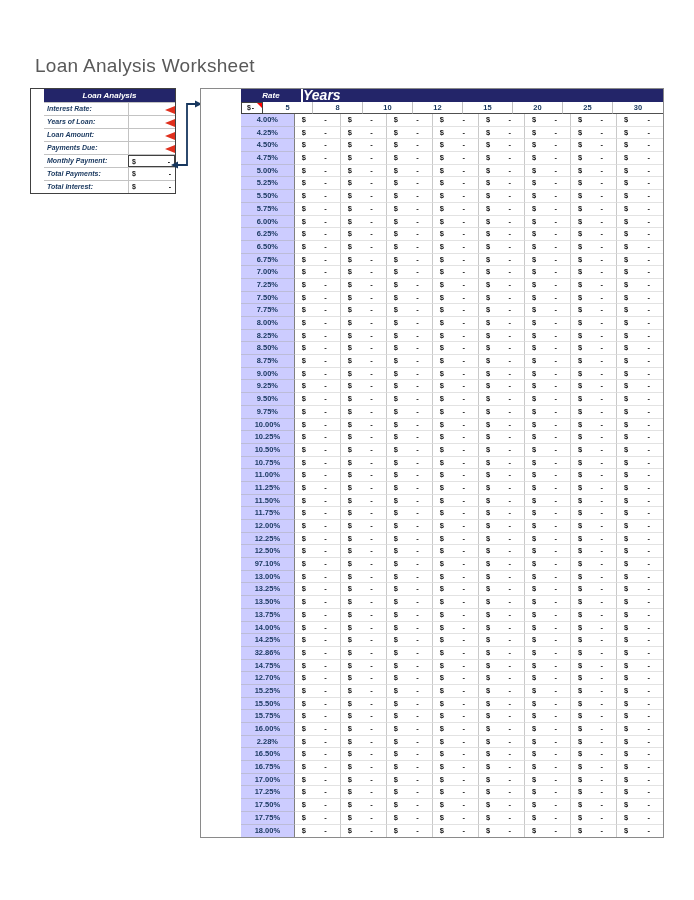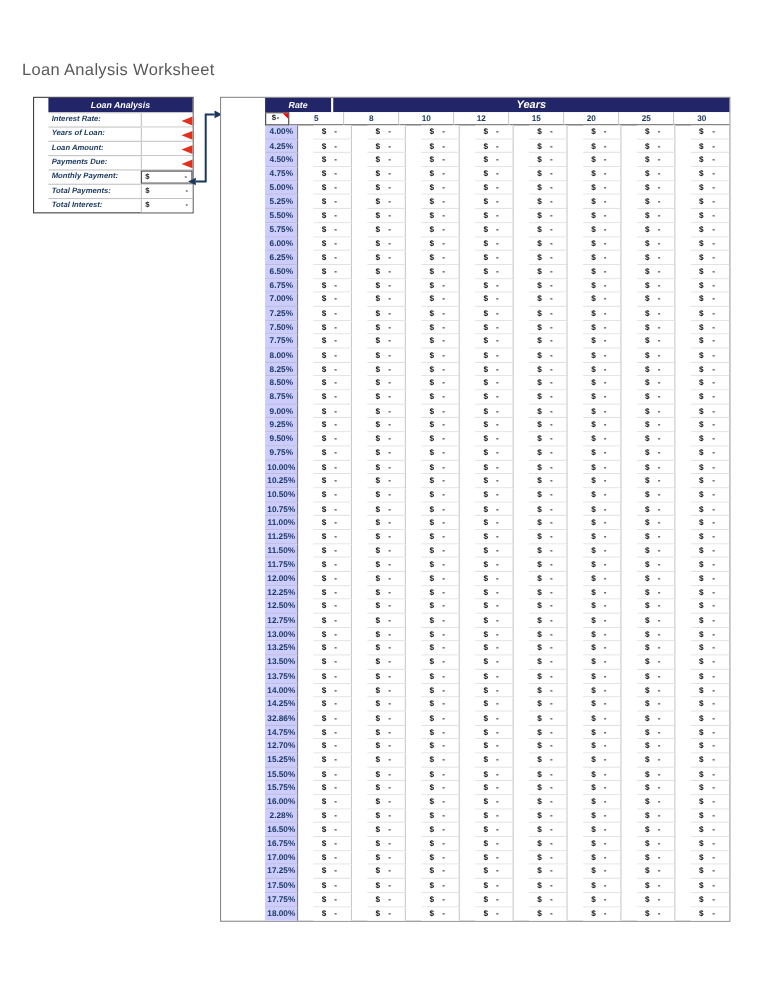--- a/index.html
+++ b/index.html
@@ -6,22 +6,22 @@
   html, body { background: #ffffff; }
   body {
     width: 694px; height: 900px;
     font-family: "Liberation Sans", sans-serif;
     position: relative;
     overflow: hidden;
   }
   .page { position: relative; width: 694px; height: 900px; background: #ffffff; }
 
   .title {
-    position: absolute; left: 20px; top: 55px;
-    font-size: 15px; color: var(--title-gray, #595959);
+    position: absolute; left: 35px; top: 55px;
+    font-size: 19px; color: var(--title-gray, #595959);
     font-weight: 400; letter-spacing: 0.3px;
   }
 
   
   .loan-box {
     position: absolute; left: 30px; top: 88px; width: 146px;
     border: 1px solid #404040; background: #fff; padding-left: 13px;
   }
   .loan-box-header {
     height: 13px; line-height: 13px;
@@ -58,22 +58,22 @@
     border: 1px solid #8a8a8a; background: #fff; padding-left: 40px;
   }
   .thead { display: flex; height: 13px; }
   .rate-h {
     width: 62px; background: var(--navy, #232569); color: #fff;
     font-size: 8px; font-weight: bold; font-style: italic;
     text-align: center; line-height: 13px; border-right: 2px solid #fff;
   }
   .years-h {
     flex: 1; background: var(--navy, #232569); color: #fff;
-    font-size: 10px; font-weight: bold; font-style: italic;
-    text-align: center; line-height: 13px;
+    font-size: 14px; font-weight: bold; font-style: italic;
+    line-height: 13px;
   }
   .subhead { display: flex; height: 12px; }
   .corner-cell {
     width: 62px; position: relative; background: #fff;
     border: 1px solid #404040;
     display: flex; justify-content: space-between; padding: 0 8px 0 5px;
     font-size: 7px; font-weight: bold; line-height: 10px; color: #1a1a1a;
   }
   .corner-cell .red-tri {
     position: absolute; top: 0; right: 0; width: 0; height: 0;
@@ -81,21 +81,21 @@
     border-top: 5px solid var(--comment-red, #ff0000);
   }
   .year-cells { display: flex; flex: 1; }
   .year-cell {
     width: 50px; background: #fff; text-align: center;
     font-size: 7.5px; font-weight: bold; color: #17365d; line-height: 11px;
     border-right: 1px solid #bfbfbf; border-bottom: 1px solid #505050;
   }
   .year-cell:last-child { border-right: none; }
 
-  .trow { display: flex; height: 12.7px; gap: 14px; }
+  .trow { display: flex; height: 12.7px; }
   .rate-cell {
     width: 62px; background: var(--lavender, #ccccff);
     font-size: 7.5px; font-weight: bold; color: #17365d;
     text-align: center; line-height: 12.7px;
     border-right: 1px solid #808080; border-bottom: 1px solid #bcbcd8;
   }
   .val-cell {
     width: 50px; background: #fff;
     display: flex; justify-content: space-between; padding: 0 13px 0 7px;
     font-size: 7.5px; font-weight: bold; color: #1a1a1a; line-height: 12.7px;
@@ -1406,21 +1406,21 @@
           <div class="val-cell">
             <span>$</span>
             <span>-</span>
           </div>
           <div class="val-cell">
             <span>$</span>
             <span>-</span>
           </div>
         </div>
         <div class="trow">
-          <div class="rate-cell">12.75%</div>
+          <div class="rate-cell">97.10%</div>
           <div class="val-cell">
             <span>$</span>
             <span>-</span>
           </div>
           <div class="val-cell">
             <span>$</span>
             <span>-</span>
           </div>
           <div class="val-cell">
             <span>$</span>

